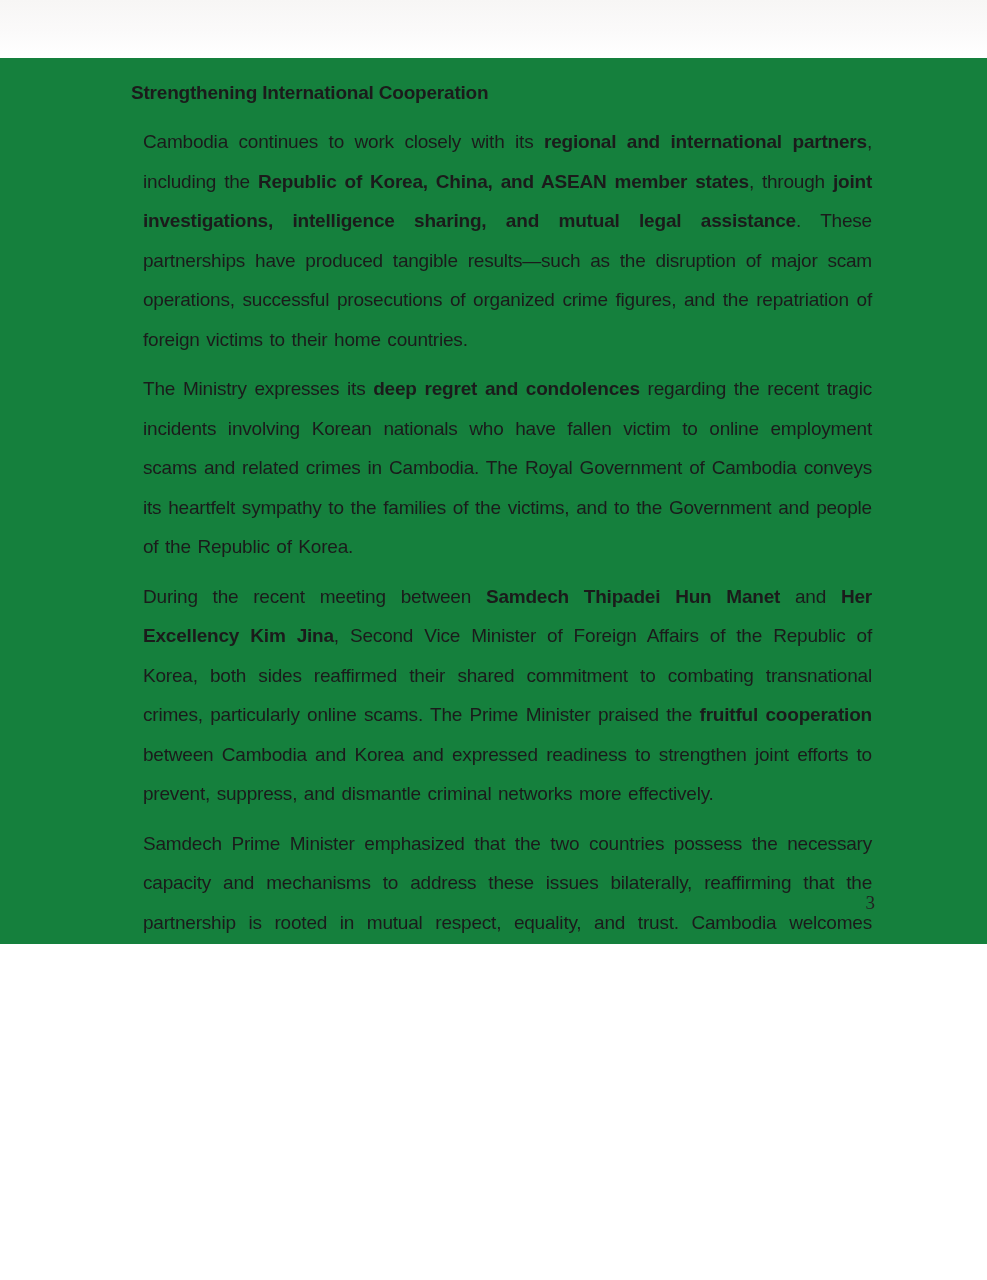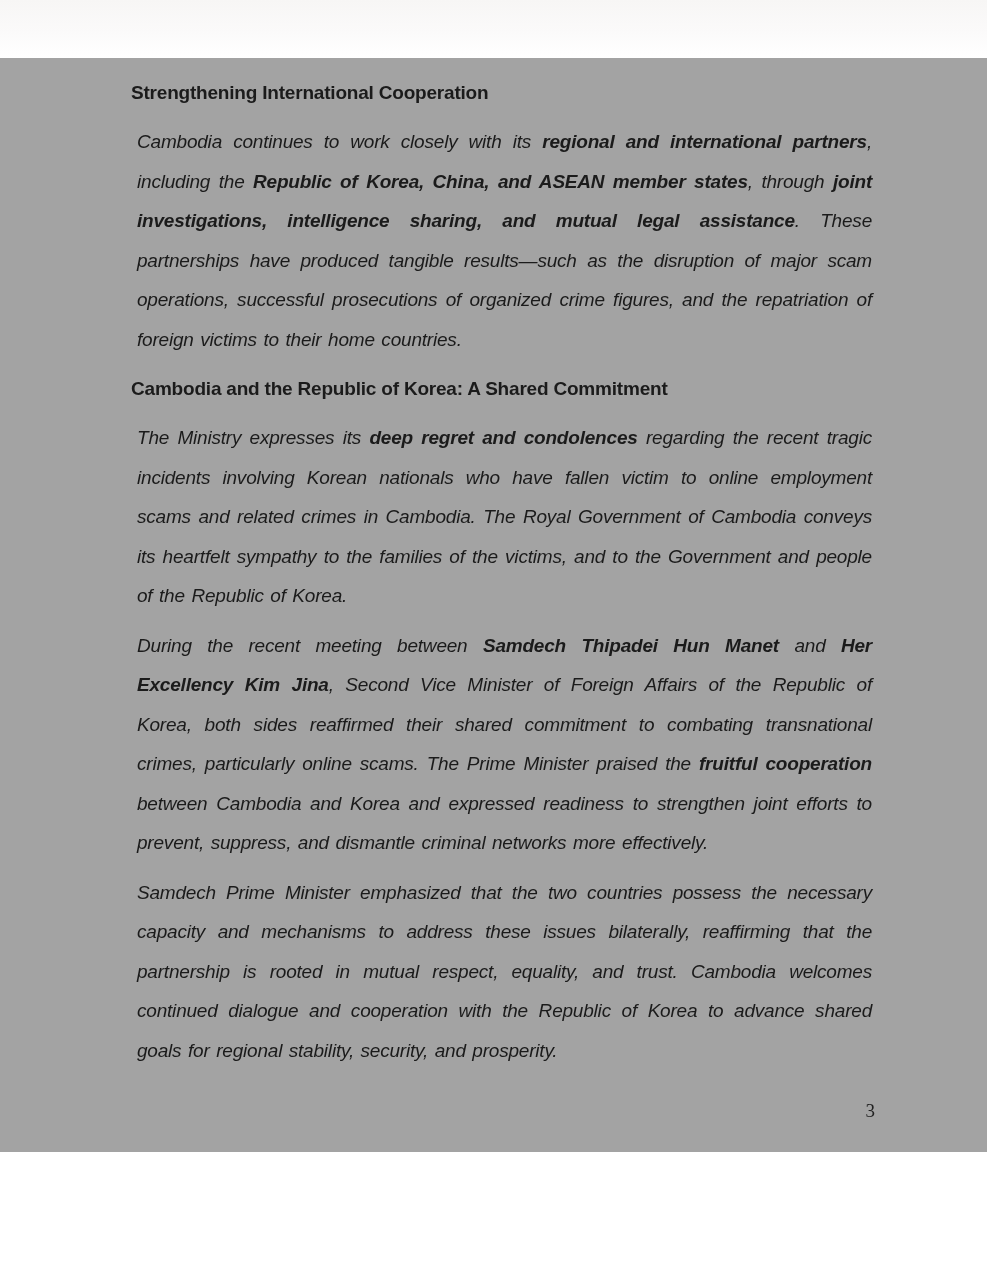--- a/index.html
+++ b/index.html
@@ -3,22 +3,22 @@
 <meta charset="utf-8">
 <style>
   html, body {
     margin: 0;
     padding: 0;
     background: #ffffff;
   }
   .page {
     position: relative;
     width: 987px;
-    height: 1152px;
-    background: #a3a3a3;
+    height: 944px;
+    background: #15803d;
     font-family: "Liberation Sans", sans-serif;
     color: #1b1b1b;
     overflow: hidden;
   }
   
   .scan-band {
     position: absolute;
     top: 0; left: 0; right: 0;
     height: 58px;
     background: linear-gradient(180deg, #f7f6f5 0%, #fbfafa 55%, #ffffff 100%);
@@ -32,28 +32,27 @@
   }
   .doc-heading {
     margin: 0 0 10px 0;
     font-size: 19px;
     line-height: 39px;
     font-weight: 700;
     letter-spacing: -0.2px;
     text-align: left;
   }
   .doc-para {
-    margin: 0 0 10px 6px;
+    margin: 0 0 10px 12px;
     font-size: 19px;
     line-height: 39.5px;
     font-weight: 400;
     letter-spacing: -0.2px;
     word-spacing: 1.5px;
     text-align: justify;
-    font-style: italic;
   }
   .doc-para strong {
     font-weight: 700;
   }
   .page-number {
     position: absolute;
     right: 112px;
     bottom: 30px;
     font-family: "Liberation Serif", serif;
     font-size: 19px;
@@ -62,20 +61,19 @@
 </style>
 </head>
 <body>
 
 <div class="page">
   <div class="scan-band"></div>
 
   <div class="content" id="doc-body">
       <h2 class="doc-heading">Strengthening International Cooperation</h2>
       <p class="doc-para"><span>Cambodia continues to work closely with its </span><strong>regional and international partners</strong><span>, including the </span><strong>Republic of Korea, China, and ASEAN member states</strong><span>, through </span><strong>joint investigations, intelligence sharing, and mutual legal assistance</strong><span>. These partnerships have produced tangible results—such as the disruption of major scam operations, successful prosecutions of organized crime figures, and the repatriation of foreign victims to their home countries.</span></p>
-      <h2 class="doc-heading">Cambodia and the Republic of Korea: A Shared Commitment</h2>
       <p class="doc-para"><span>The Ministry expresses its </span><strong>deep regret and condolences</strong><span> regarding the recent tragic incidents involving Korean nationals who have fallen victim to online employment scams and related crimes in Cambodia. The Royal Government of Cambodia conveys its heartfelt sympathy to the families of the victims, and to the Government and people of the Republic of Korea.</span></p>
       <p class="doc-para"><span>During the recent meeting between </span><strong>Samdech Thipadei Hun Manet</strong><span> and </span><strong>Her Excellency Kim Jina</strong><span>, Second Vice Minister of Foreign Affairs of the Republic of Korea, both sides reaffirmed their shared commitment to combating transnational crimes, particularly online scams. The Prime Minister praised the </span><strong>fruitful cooperation</strong><span> between Cambodia and Korea and expressed readiness to strengthen joint efforts to prevent, suppress, and dismantle criminal networks more effectively.</span></p>
       <p class="doc-para"><span>Samdech Prime Minister emphasized that the two countries possess the necessary capacity and mechanisms to address these issues bilaterally, reaffirming that the partnership is rooted in mutual respect, equality, and trust. Cambodia welcomes continued dialogue and cooperation with the Republic of Korea to advance shared goals for regional stability, security, and prosperity.</span></p>
     </div>
 
   <div class="page-number">3</div>
 </div>
 
 </body></html>

